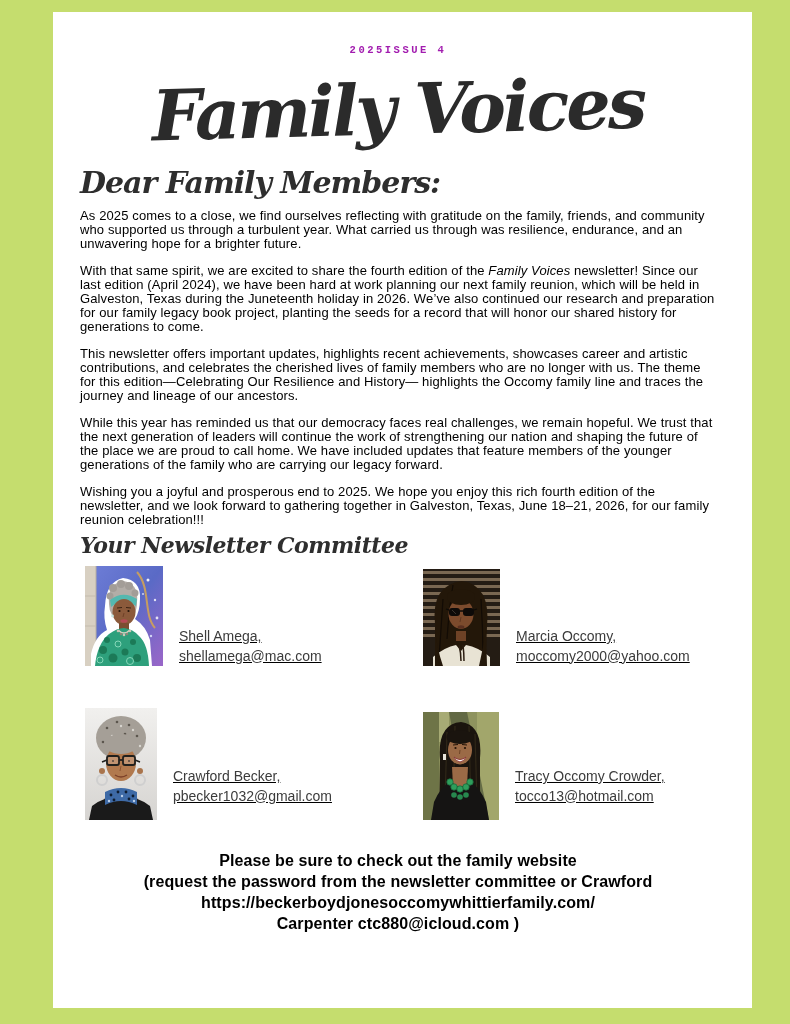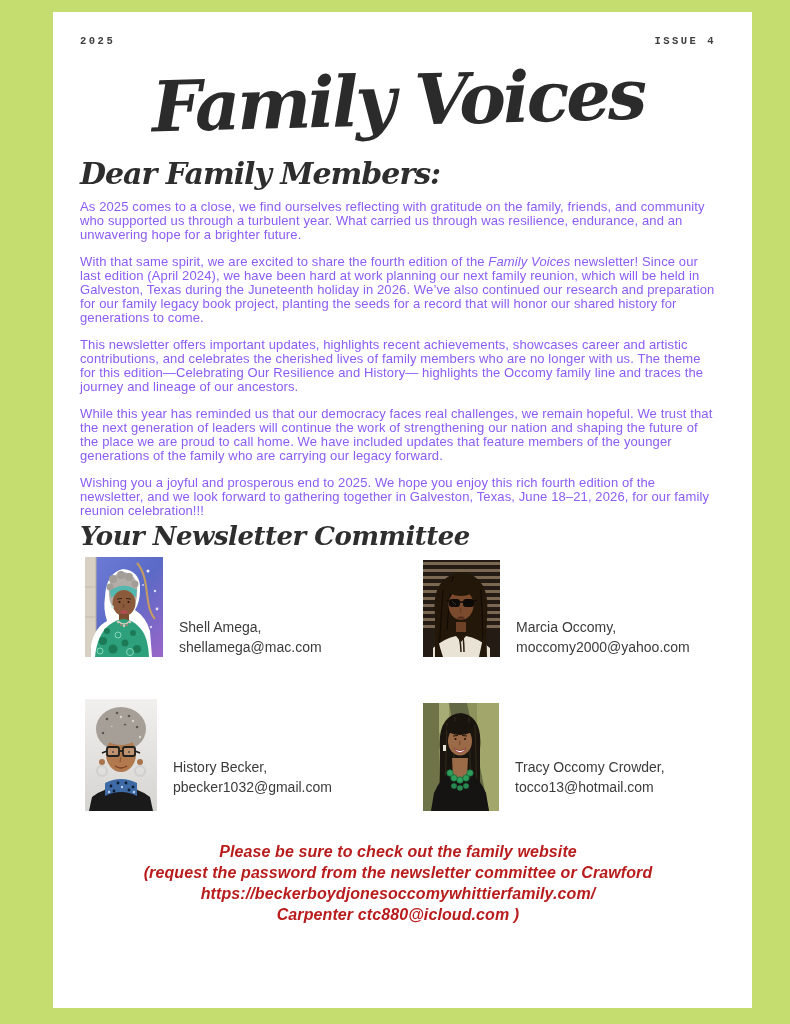--- a/index.html
+++ b/index.html
@@ -14,24 +14,24 @@
   .sheet{
     position:absolute;left:53px;top:12px;
     width:699px;height:996px;
     background:#ffffff;
     overflow:hidden;
   }
   .content{padding:0 36px 0 27px;}
 
   
   .masthead{
-    margin-top:21px;
-    display:flex;justify-content:space-between;align-items:flex-start;
+    margin-top:30px;
+    display:flex;justify-content:center;align-items:flex-start;
     font-family:"Liberation Mono","DejaVu Sans Mono",monospace;
-    color:#404040;
+    color:#a21caf;
   }
   .mast-small{font-size:10.5px;font-weight:bold;letter-spacing:2.5px;margin-top:2px;white-space:nowrap;}
   .mast-main{font-size:14.5px;letter-spacing:4px;white-space:nowrap;}
 
   
   .title{
     margin:8px 0 0;
     text-align:center;
     font-family:"DejaVu Serif","Liberation Serif",serif;
     font-style:italic;font-weight:bold;
@@ -44,45 +44,45 @@
     font-family:"DejaVu Serif","Liberation Serif",serif;
     font-style:italic;font-weight:bold;
     color:#2e2e2e;
   }
   .salutation{margin-top:10px;font-size:30px;line-height:34px;letter-spacing:-1px;}
 
   p.body{
     width:636px;
     margin:13px 0 0;
     font-size:13px;line-height:14px;letter-spacing:0.12px;
-    color:#8b5cf6;
+    color:#000000;
   }
   p.body.first{margin-top:9px;}
   p.body em{font-style:italic;}
 
   .closing{margin:10px 0 0;font-size:13px;line-height:14px;color:#3a3a3a;}
-  .signature{margin-top:3px;font-size:26px;line-height:30px;letter-spacing:-0.5px;}
+  .signature{margin-top:3px;font-size:22px;line-height:30px;letter-spacing:-0.5px;}
 
   
-  .committee{margin-top:6px;}
+  .committee{margin-top:6px;text-decoration:underline;}
   .committee-row{display:flex;}
   .committee-row.second{margin-top:42px;}
   .cell{display:flex;align-items:flex-end;}
   .cell.first{width:338px;}
   .cell svg{display:block;margin-left:5px;flex:0 0 auto;}
   .member-text{margin-left:16px;margin-bottom:0;font-size:14px;line-height:19.5px;color:#3b3b3b;}
   .committee-row.second .member-text{margin-bottom:14px;}
 
   
   .site-footer{
     margin-top:30px;
     text-align:center;
     font-weight:bold;
     font-size:16px;line-height:21px;
-    color:#b91c1c;letter-spacing:0.1px;font-style:italic;
+    color:#000000;letter-spacing:0.1px;
   }
 </style>
 </head>
 <body>
 
 <div class="sheet">
   <div class="content">
 
     <div class="masthead">
       <span class="mast-small">2025</span>
@@ -247,21 +247,21 @@
               <circle cx="33" cy="84" r="1.4" fill="#0e1c30"></circle>
             <circle cx="41" cy="84" r="1.4" fill="#0e1c30"></circle>
               <circle cx="48" cy="88" r="1.4" fill="#0e1c30"></circle>
             <circle cx="29" cy="92" r="1.4" fill="#0e1c30"></circle>
               <circle cx="44" cy="91" r="1.4" fill="#0e1c30"></circle>
             <circle cx="37" cy="88" r="1.2" fill="#bcd0ea"></circle>
               <circle cx="24" cy="93" r="1.2" fill="#bcd0ea"></circle>
               <circle cx="49" cy="93" r="1.2" fill="#bcd0ea"></circle>
           </svg>
           <div class="member-text">
-            <div>History Becker,</div>
+            <div>Crawford Becker,</div>
             <div>pbecker1032@gmail.com</div>
           </div>
         </div>
 
         <div class="cell">
           <svg width="76" height="108" viewBox="0 0 76 108" aria-hidden="true">
             <rect width="76" height="108" fill="#8e935e"></rect>
             <rect x="54" width="22" height="108" fill="#a2a66b"></rect>
             <rect width="16" height="108" fill="#6e7447"></rect>
             <polygon points="26,0 44,0 66,108 46,108" fill="#5a6140" opacity="0.85"></polygon>

